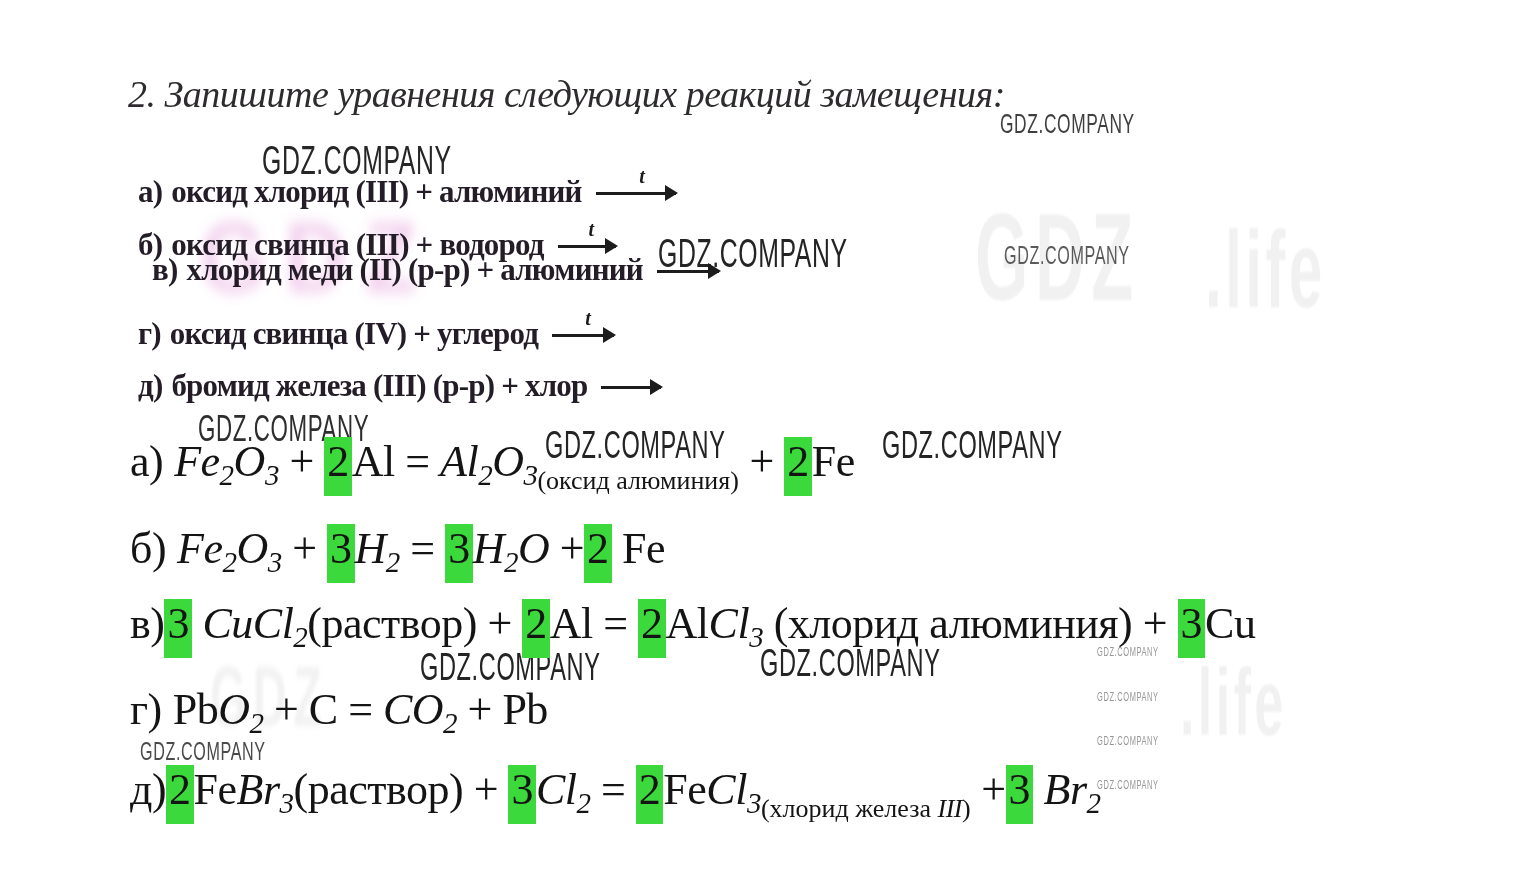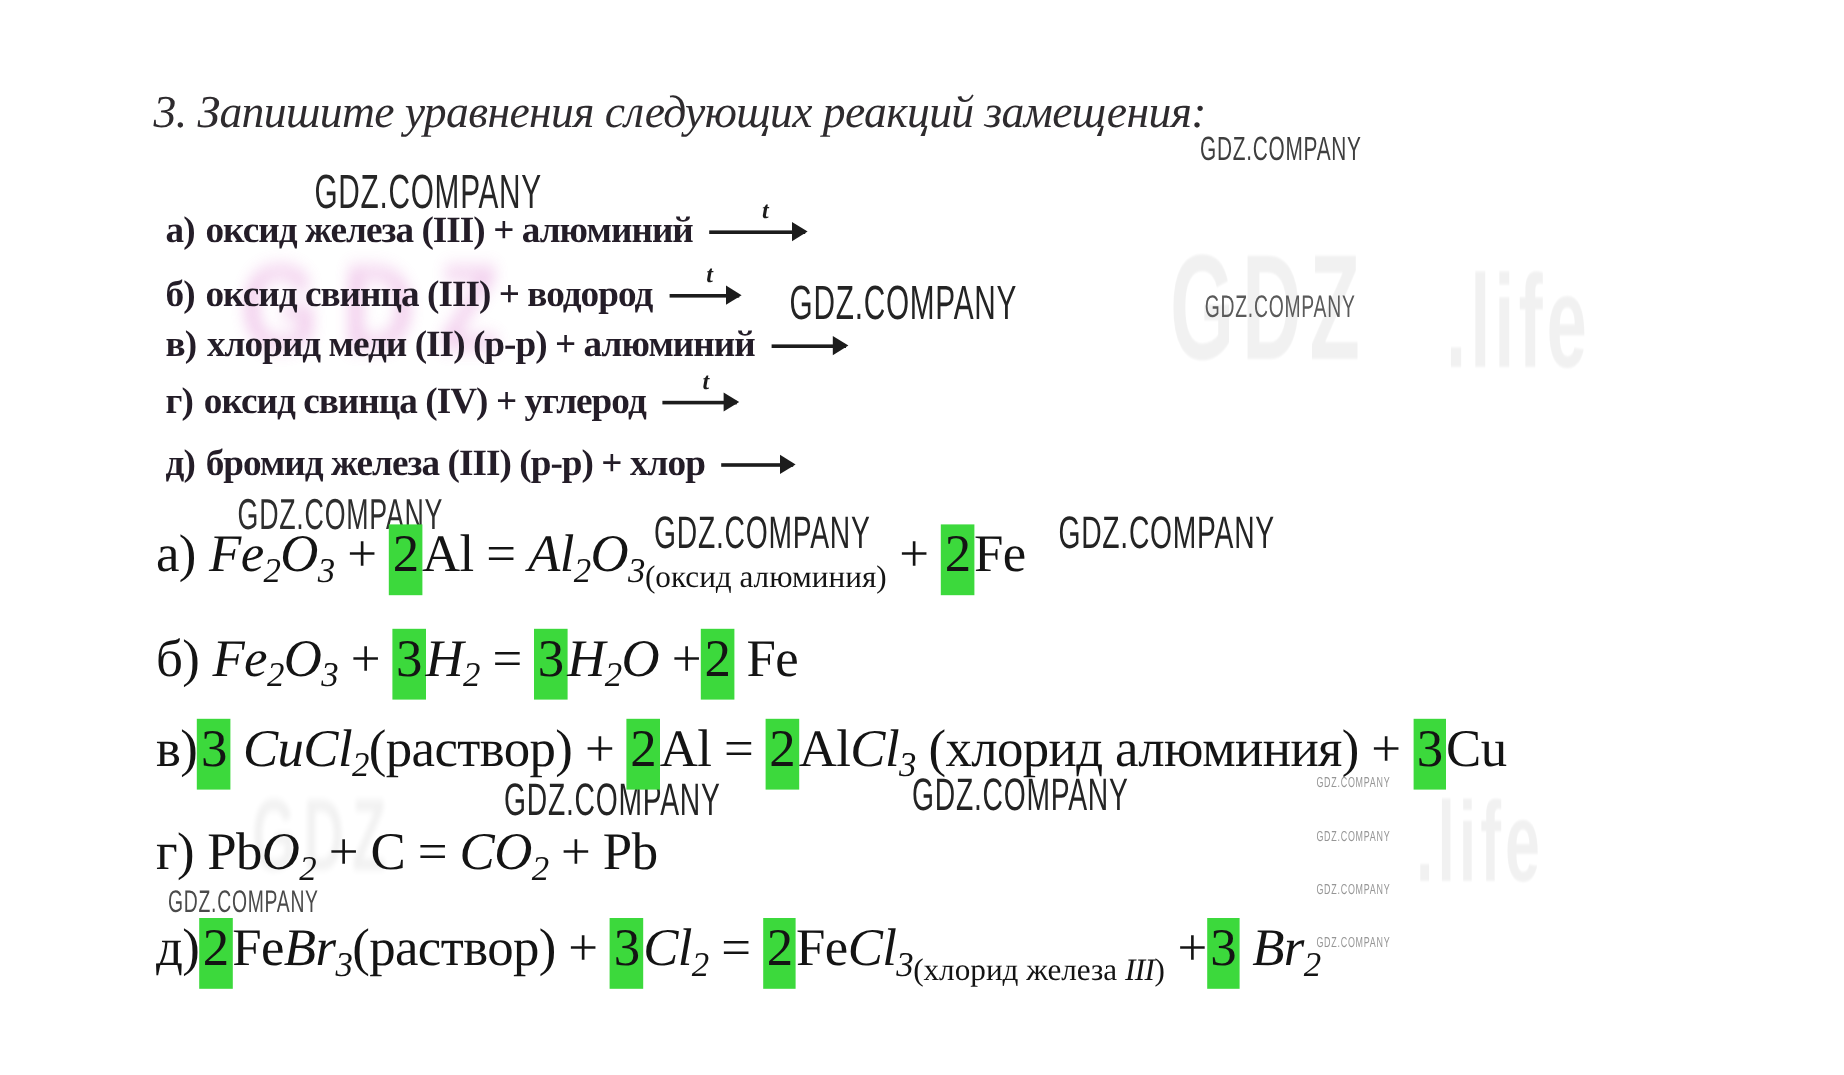--- a/index.html
+++ b/index.html
@@ -63,44 +63,44 @@
 </style>
 </head>
 <body>
 
 <span class="abs bigwm" style="left:975px;top:185px;font-size:125px;">GDZ</span>
 <span class="abs bigwm" style="left:1205px;top:205px;font-size:110px;letter-spacing:6px;">.life</span>
 <span class="abs bigwm" style="left:210px;top:648px;font-size:85px;opacity:0.05;filter:blur(3px);">GDZ</span>
 <span class="abs bigwm" style="left:1180px;top:648px;font-size:95px;letter-spacing:6px;">.life</span>
 <span class="abs pinkwm" style="left:200px;top:200px;font-size:100px;">GDZ</span>
 
-<div class="abs title">3. Запишите уравнения следующих реакций замещения:</div>
+<div class="abs title">2. Запишите уравнения следующих реакций замещения:</div>
 
 <span class="abs wm" style="left:1000px;top:108px;font-size:28px;color:#3f3f3f;">GDZ.COMPANY</span>
 <span class="abs wm" style="left:262px;top:138px;font-size:40px;color:#262626;">GDZ.COMPANY</span>
 <span class="abs wm" style="left:658px;top:231px;font-size:40px;color:#242424;">GDZ.COMPANY</span>
 <span class="abs wm" style="left:1004px;top:240px;font-size:26px;color:#5a5a5a;">GDZ.COMPANY</span>
 <span class="abs wm" style="left:198px;top:408px;font-size:36px;color:#2e2e2e;">GDZ.COMPANY</span>
 <span class="abs wm" style="left:545px;top:424px;font-size:38px;color:#242424;">GDZ.COMPANY</span>
 <span class="abs wm" style="left:882px;top:424px;font-size:38px;color:#242424;">GDZ.COMPANY</span>
 <span class="abs wm" style="left:420px;top:646px;font-size:38px;color:#242424;">GDZ.COMPANY</span>
 <span class="abs wm" style="left:760px;top:642px;font-size:38px;color:#242424;">GDZ.COMPANY</span>
 <span class="abs wm" style="left:140px;top:736px;font-size:26px;color:#4a4a4a;">GDZ.COMPANY</span>
 <span class="abs wm" style="left:1097px;top:645px;font-size:12px;color:#969696;">GDZ.COMPANY</span>
 <span class="abs wm" style="left:1097px;top:690px;font-size:12px;color:#969696;">GDZ.COMPANY</span>
 <span class="abs wm" style="left:1097px;top:734px;font-size:12px;color:#969696;">GDZ.COMPANY</span>
 <span class="abs wm" style="left:1097px;top:778px;font-size:12px;color:#969696;">GDZ.COMPANY</span>
 
 <div class="abs task" style="top:170px;">
-  <span class="task-label">а)</span><span>оксид железа (III) + алюминий</span><span class="arrow" style="width:80px;"><span class="arrow-t">t</span><span class="arrow-line"></span></span>
+  <span class="task-label">а)</span><span>оксид хлорид (III) + алюминий</span><span class="arrow" style="width:80px;"><span class="arrow-t">t</span><span class="arrow-line"></span></span>
 </div>
 <div class="abs task" style="top:223px;">
   <span class="task-label">б)</span><span>оксид свинца (III) + водород</span><span class="arrow" style="width:58px;"><span class="arrow-t">t</span><span class="arrow-line"></span></span>
 </div>
-<div class="abs task" style="top:265px;">
+<div class="abs task" style="top:248px;margin-left:14px;">
   <span class="task-label">в)</span><span>хлорид меди (II) (р-р) + алюминий</span><span class="arrow" style="width:62px;"><span class="arrow-t"></span><span class="arrow-line"></span></span>
 </div>
 <div class="abs task" style="top:312px;">
   <span class="task-label">г)</span><span>оксид свинца (IV) + углерод</span><span class="arrow" style="width:62px;"><span class="arrow-t">t</span><span class="arrow-line"></span></span>
 </div>
 <div class="abs task" style="top:364px;">
   <span class="task-label">д)</span><span>бромид железа (III) (р-р) + хлор</span><span class="arrow" style="width:60px;"><span class="arrow-t"></span><span class="arrow-line"></span></span>
 </div>
 
 <div class="abs eq gap" style="top:436px;">

